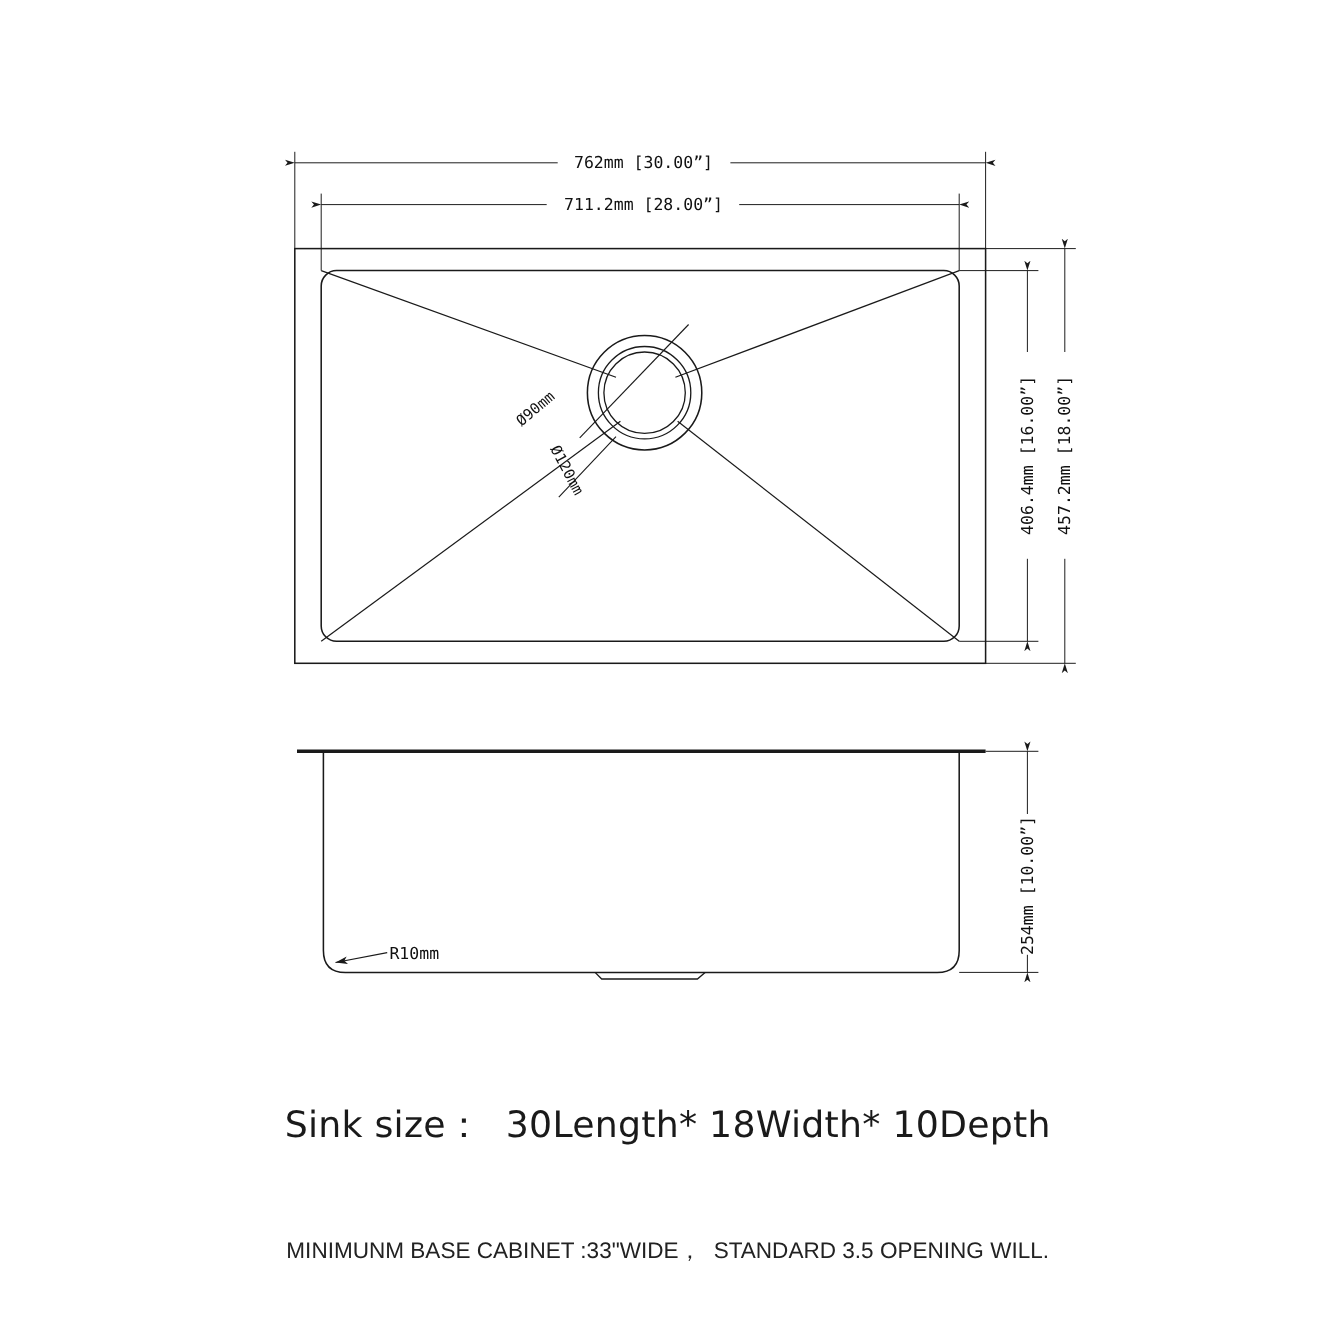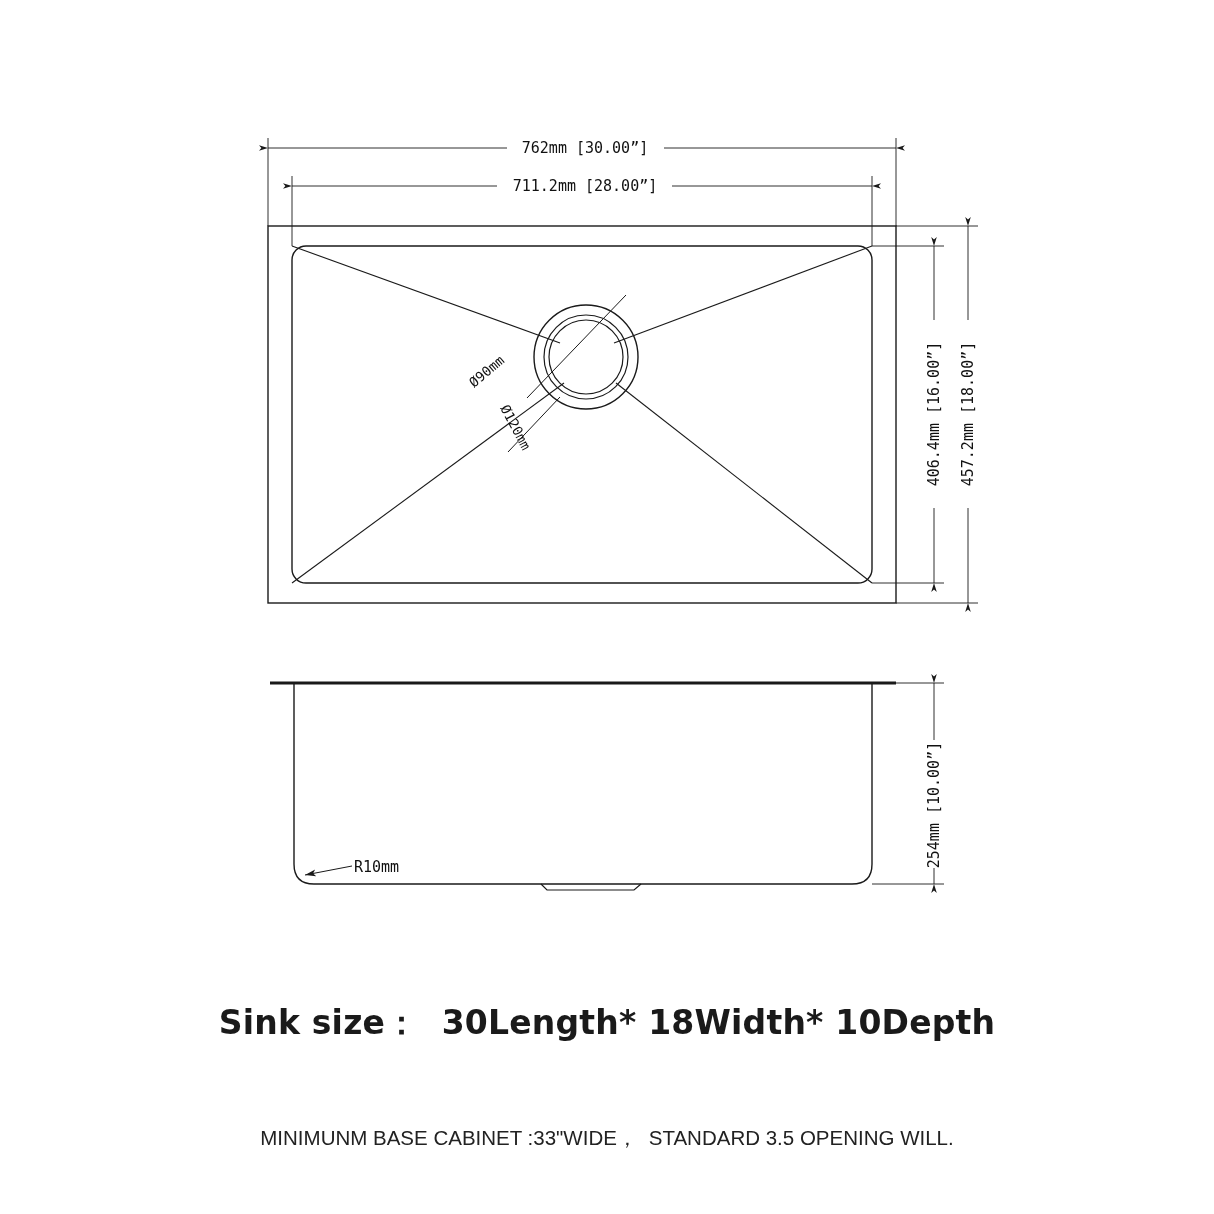--- a/index.html
+++ b/index.html
@@ -40,21 +40,21 @@
   }
   .caption-block {
     position: absolute;
     left: 0;
     top: 1000px;
     width: 1214px;
     text-align: center;
   }
   .caption-title {
     font-family: "DejaVu Sans", sans-serif;
-    font-weight: bold;
+    font-weight: normal;
     font-size: 33px;
     color: #1a1a1a;
     letter-spacing: 0.2px;
     line-height: 46px;
     white-space: pre;
   }
   .caption-sub {
     font-family: "Liberation Sans", sans-serif;
     font-size: 20.5px;
     color: #222222;

